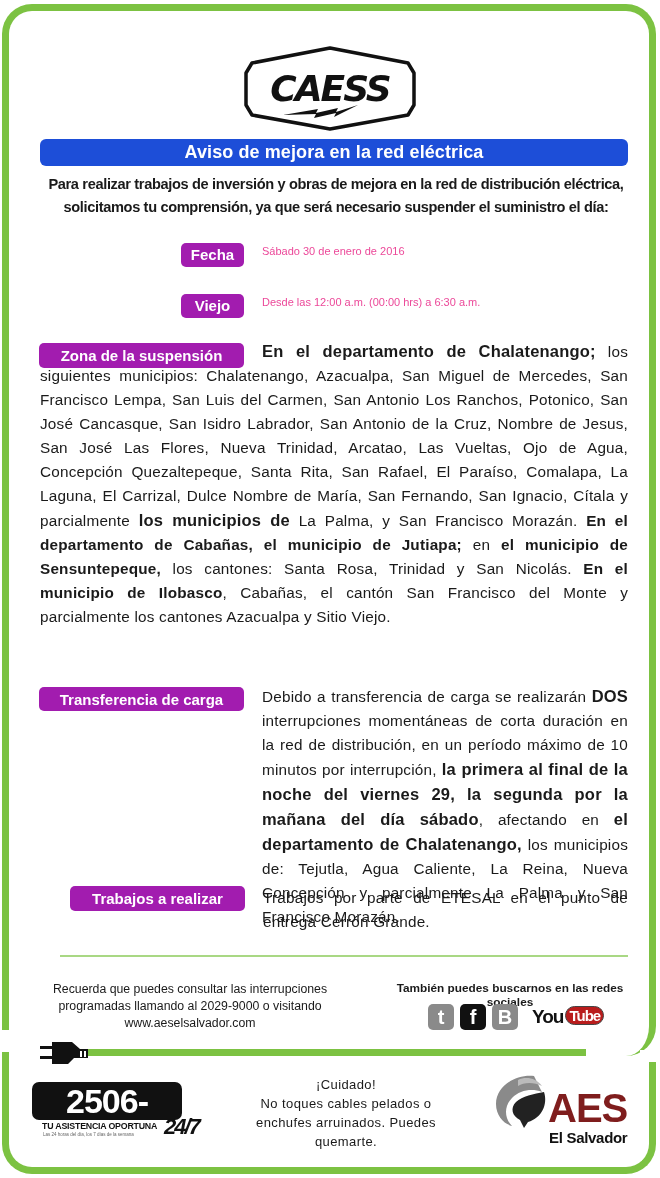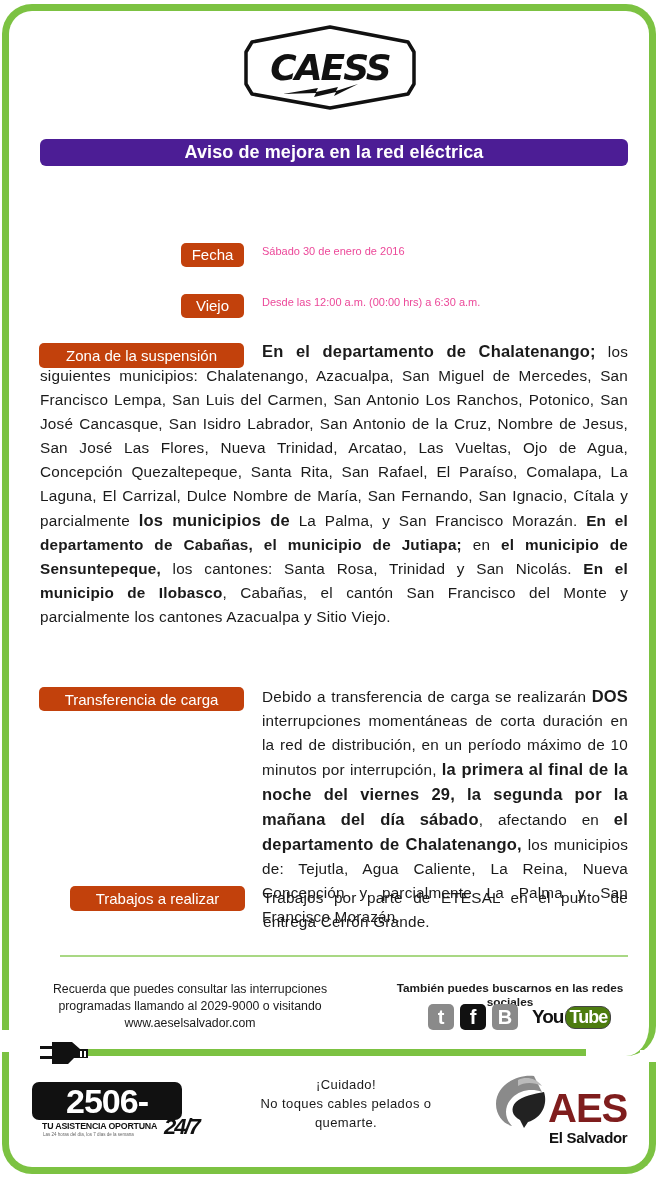--- a/index.html
+++ b/index.html
@@ -17,38 +17,38 @@
 
   
   .frame-bottom {
     position:absolute; left: 2px; top: 1052px; width: 654px; height: 122px;
     border-left: 7px solid #7cc242; border-bottom: 7px solid #7cc242; border-right: 7px solid #7cc242;
     border-bottom-left-radius: 30px; border-bottom-right-radius: 30px;
   }
   .frame-bottom-gap { position:absolute; left: 640px; top: 1050px; width: 20px; height: 12px; background:#fff; }
 
   
-  .logo-wrap { position:absolute; left: 238px; top: 24px; width: 184px; height: 86px; }
+  .logo-wrap { position:absolute; left: 238px; top: 45px; width: 184px; height: 86px; }
 
   
   .title-bar {
     position:absolute; left: 40px; top: 139px; width: 588px; height: 27px;
-    background: #4c1d95; border-radius: 6px; color:#fff; text-align:center;
+    background: #1d4ed8; border-radius: 6px; color:#fff; text-align:center;
     font-size: 18px; line-height: 26px; font-weight: bold; letter-spacing: 0.1px;
   }
 
   .intro {
     position:absolute; left: 40px; top: 173px; width: 592px;
     font-size: 14.6px; line-height: 23px; text-align: center; font-weight: bold; color:#1a1a1a;
     letter-spacing: -0.35px;
   }
 
   .pill {
-    position:absolute; background:#c2410c; color:#fff; border-radius: 5px;
-    font-weight: normal; text-align:center; font-size: 15px;
+    position:absolute; background:#a21caf; color:#fff; border-radius: 5px;
+    font-weight: bold; text-align:center; font-size: 15px;
   }
   .pill-text { display:block; }
 
   .row-text { position:absolute; font-size: 11px; color:#ec4899; }
 
   .para {
     position:absolute; left: 40px; width: 588px; font-size: 15.3px; line-height: 24px;
     text-align: justify; color:#1a1a1a; letter-spacing: 0.2px;
   }
   .para b { font-weight: bold; }
@@ -64,21 +64,21 @@
     position:absolute; left: 382px; top: 981px; width: 256px; text-align:center;
     font-size: 11.8px; font-weight: bold; color:#1a1a1a;
   }
   .social-row { position:absolute; left: 428px; top: 1002px; height: 30px; display:flex; gap: 6px; align-items:center; }
   .soc { width: 26px; height: 26px; border-radius: 5px; display:flex; align-items:center; justify-content:center; color:#fff; font-weight:bold; font-size: 20px; }
   .soc.tw { background:#8a8a8a; }
   .soc.fb { background:#111; }
   .soc.bl { background:#8a8a8a; }
   .yt { display:flex; align-items:flex-start; margin-left: 8px; }
   .yt .you { font-weight: bold; font-size: 19px; color:#111; letter-spacing:-1px; }
-  .yt .tube { background:#4d7c0f; color:#fff; font-weight:bold; font-size: 18px; border-radius: 10px; padding: 0 3px; margin-left: 2px; letter-spacing:-1px; border:1px solid #444; }
+  .yt .tube { background:#b91c1c; color:#fff; font-weight:bold; font-size: 15px; border-radius: 10px; padding: 0 3px; margin-left: 2px; letter-spacing:-1px; border:1px solid #444; }
 
   .plug { position:absolute; left: 40px; top: 1040px; width: 56px; height: 26px; }
 
   .phone-box {
     position:absolute; left: 32px; top: 1082px; width: 150px; height: 38px;
     background:#111; border-radius: 7px; color:#fff; text-align:center;
     font-size: 34px; font-weight: bold; line-height: 38px; letter-spacing: -1px;
   }
   .tagline { position:absolute; left: 42px; top: 1121px; font-size: 8.8px; font-weight:bold; color:#111; letter-spacing: -0.2px; }
   .tagline-sub { position:absolute; left: 43px; top: 1132px; font-size: 4.5px; color:#666; }
@@ -106,20 +106,22 @@
   <svg width="184" height="86" viewBox="0 0 184 86">
     <polygon points="14,18 92,3 170,18 176,28 176,60 170,70 92,84 14,70 8,60 8,28" fill="#fff" stroke="#111" stroke-width="3.5" stroke-linejoin="round"></polygon>
     <text x="92" y="56" text-anchor="middle" font-family="DejaVu Sans, sans-serif" font-weight="bold" font-size="36" font-style="italic" fill="#111" letter-spacing="-2">CAESS</text>
     <polygon points="45,70 80,64 78,68 100,63 98,67 120,60 96,72 98,68 76,73 78,69" fill="#111"></polygon>
   </svg>
 </div>
 
 <div class="title-bar">Aviso de mejora en la red eléctrica</div>
 
 <div class="intro">
+  <div>Para realizar trabajos de inversión y obras de mejora en la red de distribución eléctrica,</div>
+  <div>solicitamos tu comprensión, ya que será necesario suspender el suministro  el día:</div>
 </div>
 
 <div class="pill" style="left:181px; top:243px; width:63px; height:24px; line-height:24px;">
   <span class="pill-text">Fecha</span>
 </div>
 <div class="row-text" style="left:262px; top:245px;">Sábado 30 de enero de 2016</div>
 
 <div class="pill" style="left:181px; top:294px; width:63px; height:24px; line-height:24px;">
   <span class="pill-text">Viejo</span>
 </div>
@@ -188,20 +190,21 @@
 </svg>
 
 <div class="phone-box">2506-9000</div>
 <div class="tagline">TU ASISTENCIA OPORTUNA</div>
 <div class="tagline-sub">Las 24 horas del día, los 7 días de la semana</div>
 <div class="twentyfour">24/7</div>
 
 <div class="caution">
   <div>¡Cuidado!</div>
   <div>No toques cables pelados o</div>
+  <div>enchufes arruinados. Puedes</div>
   <div>quemarte.</div>
 </div>
 
 <svg class="aes-mark" viewBox="0 0 60 56">
   <path d="M44,4 C26,2 6,14 6,32 C6,44 14,52 22,54 C14,46 14,34 22,26 C30,18 42,16 52,20 C48,12 46,8 44,4 Z" fill="#8a8a8a"></path>
   <path d="M54,20 C58,32 52,46 38,50 L34,56 L30,48 C22,44 20,36 26,30 C32,24 44,22 54,20 Z" fill="#222"></path>
   <path d="M28,8 C36,4 46,6 52,14 C44,10 34,10 28,14 Z" fill="#bbb"></path>
 </svg>
 <div class="aes-text">AES</div>
 <div class="aes-sub">El Salvador</div>

